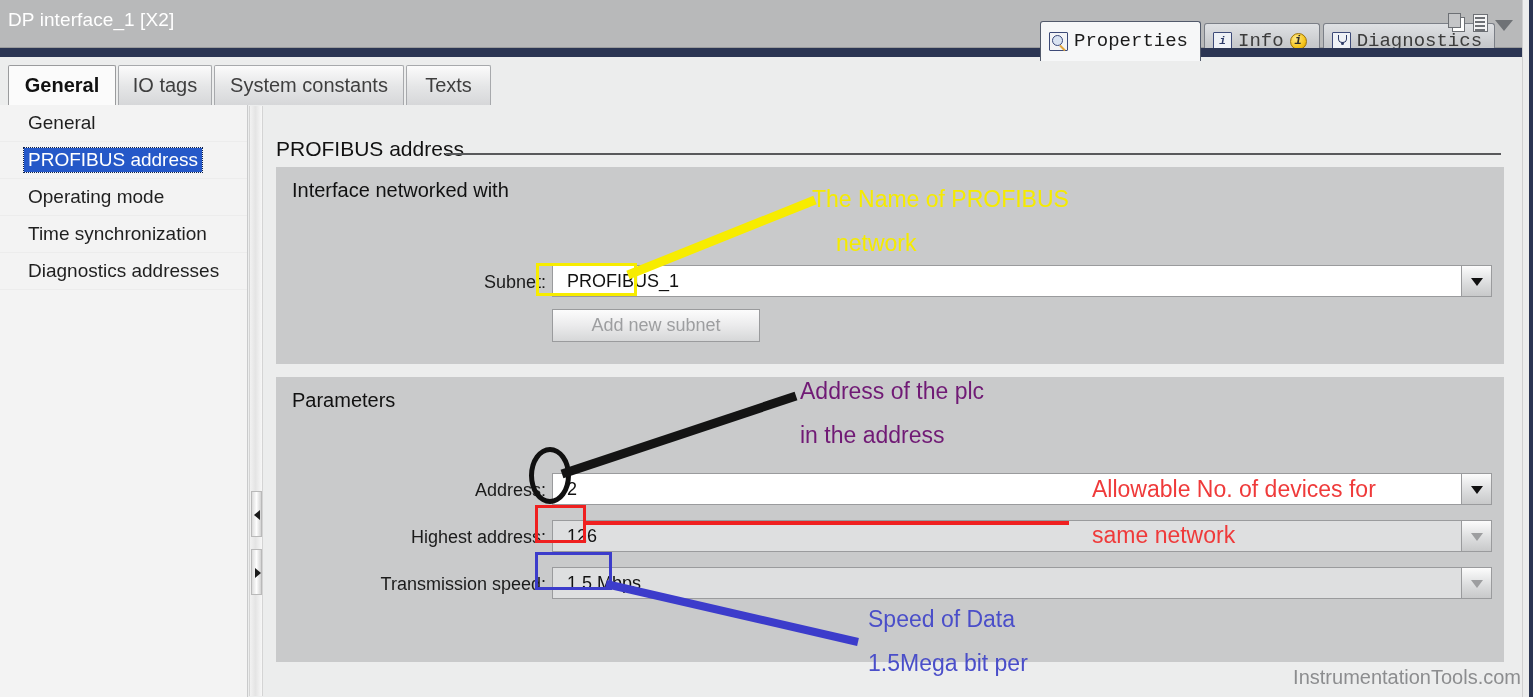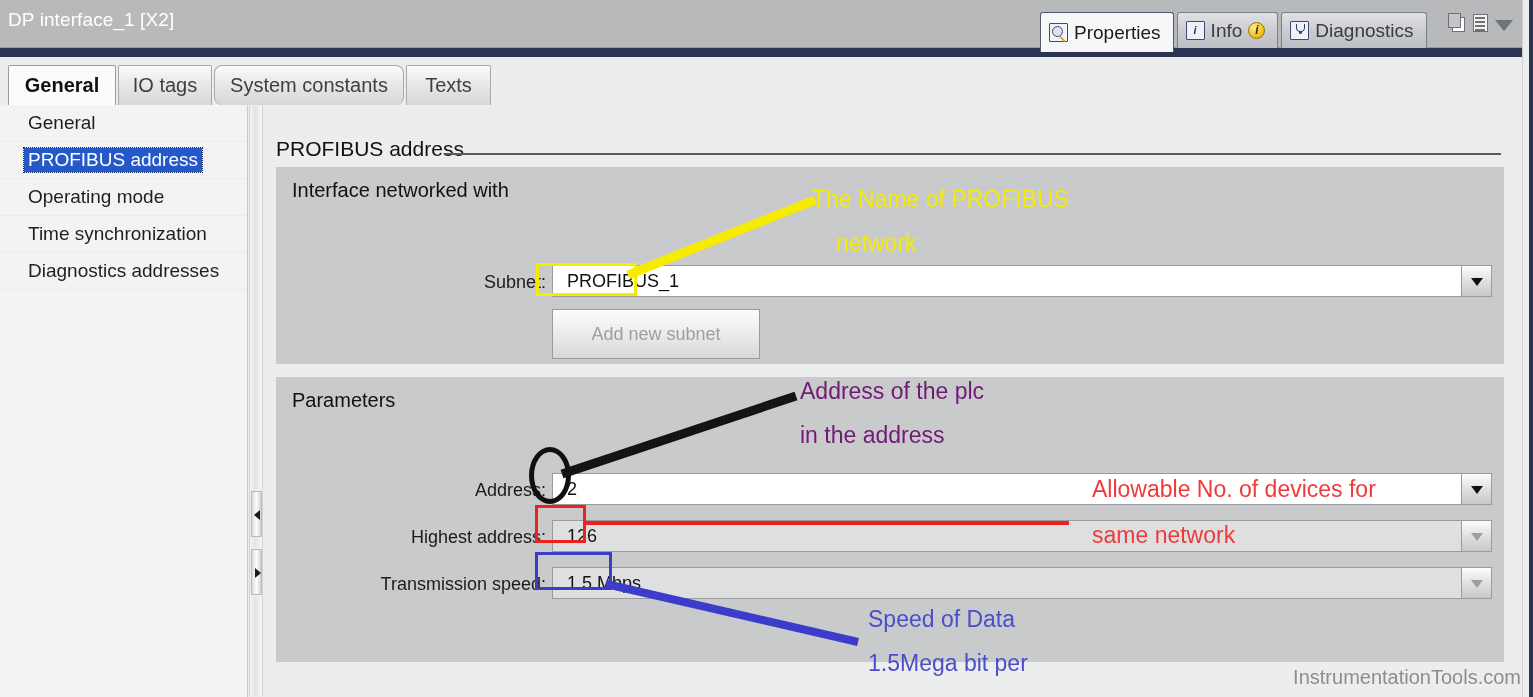--- a/index.html
+++ b/index.html
@@ -32,23 +32,23 @@
     text-align: right;
   }
   .navy-band {
     position: absolute; left: 0; top: 48px;
     width: 1533px; height: 9px;
     background: #2b3553;
   }
 
   
   .tabstrip {
-    position: absolute; top: 12px; left: 1040px;
+    position: absolute; top: 22px; left: 1040px;
     height: 37px;
-    display: flex; align-items: flex-start;
+    display: flex; align-items: center; font-family: Liberation Mono, monospace;
   }
   .ptab {
     position: relative;
     height: 36px;
     display: flex; align-items: center; gap: 6px;
     padding: 0 12px 0 8px;
     background: linear-gradient(to bottom, #dfe1e4 0%, #c9cbce 55%, #bcbfc3 100%);
     border: 1px solid #7b7f87;
     border-bottom: none;
     border-radius: 3px 3px 0 0;
@@ -292,21 +292,21 @@
     content: ""; position: absolute; left: 9px; top: 12px;
     width: 0; height: 0;
     border-left: 6px solid transparent;
     border-right: 6px solid transparent;
     border-top: 8px solid #111111;
   }
   .combo.disabled .arrowbtn:after { border-top-color: #9d9ea0; }
 
   .btn {
     position: absolute;
-    height: 50px;
+    height: 33px;
     display: flex; align-items: center; justify-content: center;
     background: linear-gradient(to bottom, #fcfcfc 0%, #ebebec 50%, #d6d7d8 100%);
     border: 1px solid #9a9b9d;
     font-size: 18px;
     color: #9d9ea0;
     white-space: nowrap;
   }
 
   
   .ann {
@@ -395,21 +395,21 @@
   </div>
   <div class="navy-band"></div>
 
   <div class="tabrow">
     <div class="ftab active" style="left:8px; width:108px;">
       <span>General</span>
     </div>
     <div class="ftab" style="left:118px; width:94px;">
       <span>IO tags</span>
     </div>
-    <div class="ftab" style="left:214px; width:190px;border-radius:8px;">
+    <div class="ftab" style="left:214px; width:190px;">
       <span>System constants</span>
     </div>
     <div class="ftab" style="left:406px; width:85px;">
       <span>Texts</span>
     </div>
   </div>
 
   <div class="leftnav">
     <div class="navitem">
       <span class="navlabel">General</span>

